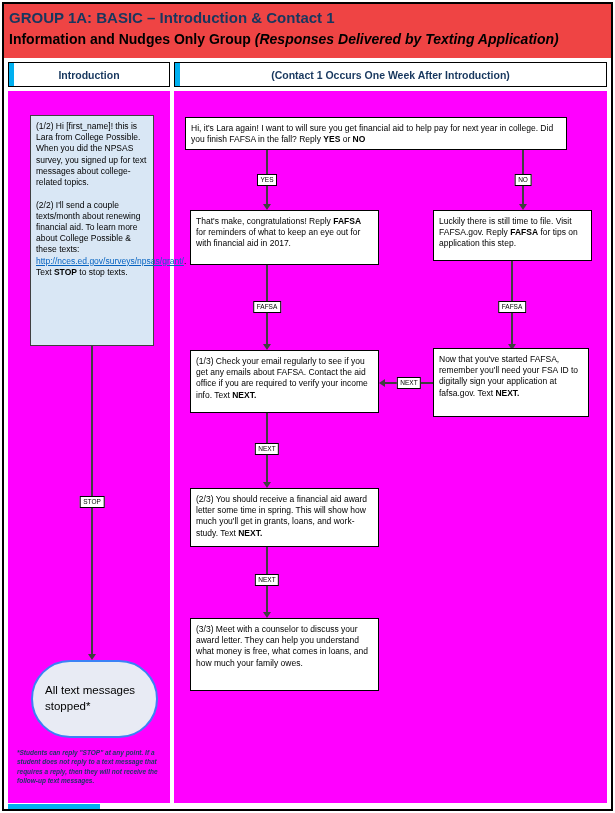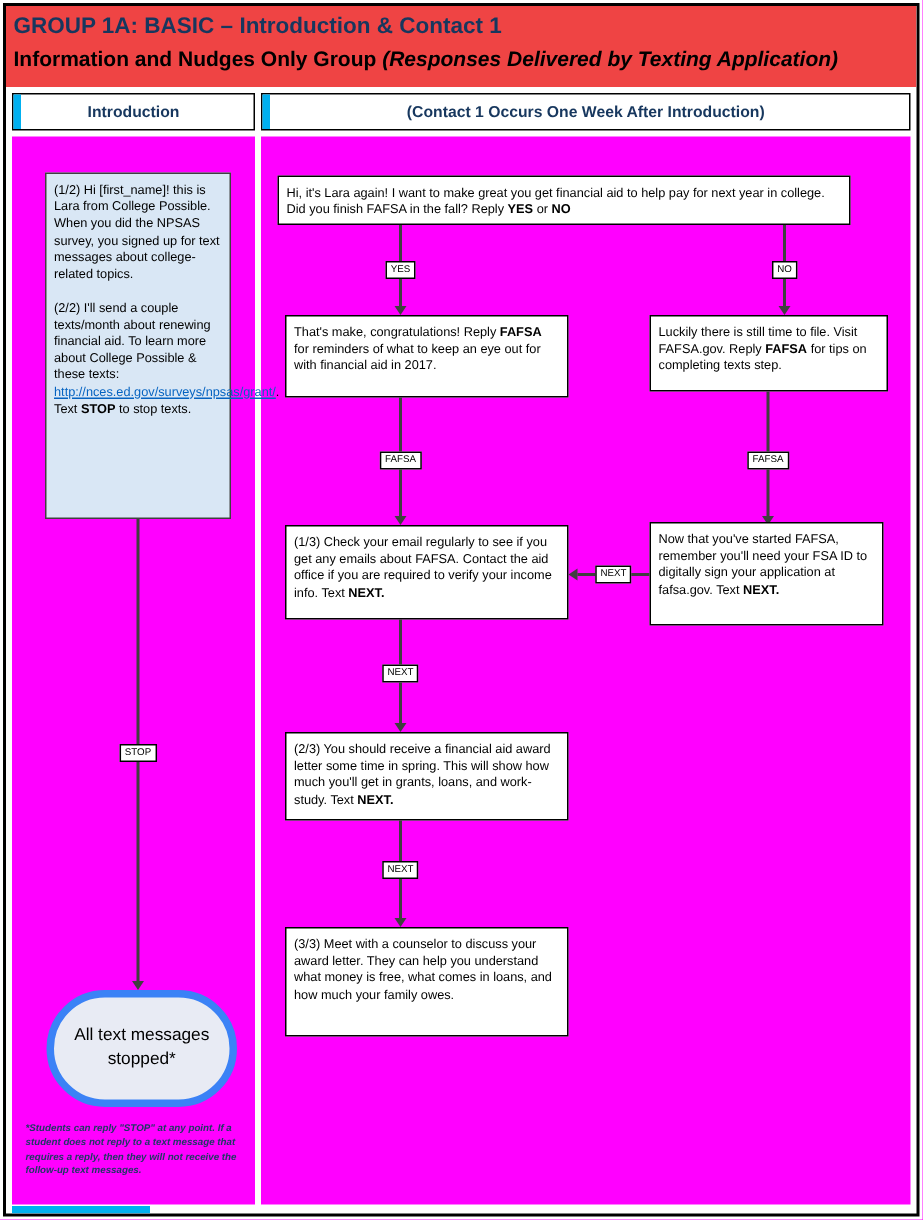--- a/index.html
+++ b/index.html
@@ -21,22 +21,22 @@
     font-size:10.5px;font-weight:bold;color:#17375E;
   }
   .stripe{position:absolute;left:0;top:0;bottom:0;width:5px;background:#00B0F0;}
   .panel{position:absolute;top:87px;height:712px;background:#FF00FF;}
   .box{
     position:absolute;background:#fff;border:1px solid #000;box-sizing:border-box;
     font-size:8.5px;line-height:1.32;padding:5px 5px;white-space:pre-wrap;
   }
   .intro-box{background:#d9e7f5;border-color:#404040;}
   .terminal{
-    position:absolute;background:#e8ebf4;border:5px solid #3b82f6;border-radius:39px;box-sizing:border-box;
-    display:flex;align-items:center;justify-content:center;text-align:center;
+    position:absolute;background:#e8ebf4;border:2px solid #3b82f6;border-radius:39px;box-sizing:border-box;
+    display:flex;align-items:center;justify-content:center;
     font-size:11.5px;line-height:1.35;padding:4px 12px;
   }
   .footnote{
     position:absolute;font-size:6.5px;font-style:italic;font-weight:bold;
     color:#1F3864;line-height:1.45;
   }
   .vline{position:absolute;width:2px;background:#3f3f3f;}
   .hline{position:absolute;height:2px;background:#3f3f3f;}
   .ah-down{position:absolute;width:0;height:0;border-left:4px solid transparent;border-right:4px solid transparent;border-top:6px solid #3f3f3f;}
   .ah-left{position:absolute;width:0;height:0;border-top:4px solid transparent;border-bottom:4px solid transparent;border-right:6px solid #3f3f3f;}
@@ -77,32 +77,32 @@
 </span><span>(2/2) I'll send a couple texts/month about renewing financial aid. To learn more about College Possible &amp; these texts: </span><span class="link">http://nces.ed.gov/surveys/npsas/grant/</span><span>. Text </span><span class="b">STOP</span><span> to stop texts.</span></div>
 
   <div class="vline" style="left:87px;top:342px;height:308px;"></div>
   <div class="ah-down" style="left:84px;top:650px;"></div>
   <div class="lbl" style="left:88px;top:492px;">STOP</div>
 
   <div class="terminal" style="left:27px;top:656px;width:127px;height:78px;">All text messages stopped*</div>
 
   <div class="footnote" style="left:13px;top:744px;width:150px;">*Students can reply "STOP" at any point. If a student does not reply to a text message that requires a reply, then they will not receive the follow-up text messages.</div>
 
-  <div class="box" style="left:181px;top:113px;width:382px;height:33px;"><span>Hi, it's Lara again! I want to make great you get financial aid to help pay for next year in college. Did you finish FAFSA in the fall? Reply </span><span class="b">YES</span><span> or </span><span class="b">NO</span></div>
+  <div class="box" style="left:181px;top:113px;width:382px;height:33px;"><span>Hi, it's Lara again! I want to will sure you get financial aid to help pay for next year in college. Did you finish FAFSA in the fall? Reply </span><span class="b">YES</span><span> or </span><span class="b">NO</span></div>
 
   <div class="vline" style="left:262px;top:146px;height:54px;"></div>
   <div class="ah-down" style="left:259px;top:200px;"></div>
   <div class="lbl" style="left:263px;top:170px;">YES</div>
 
   <div class="vline" style="left:518px;top:146px;height:54px;"></div>
   <div class="ah-down" style="left:515px;top:200px;"></div>
   <div class="lbl" style="left:519px;top:170px;">NO</div>
 
   <div class="box" style="left:186px;top:206px;width:189px;height:55px;"><span>That's make, congratulations! Reply </span><span class="b">FAFSA</span><span> for reminders of what to keep an eye out for with financial aid in 2017.</span></div>
-  <div class="box" style="left:429px;top:206px;width:159px;height:51px;"><span>Luckily there is still time to file. Visit FAFSA.gov. Reply </span><span class="b">FAFSA</span><span> for tips on completing texts step.</span></div>
+  <div class="box" style="left:429px;top:206px;width:159px;height:51px;"><span>Luckily there is still time to file. Visit FAFSA.gov. Reply </span><span class="b">FAFSA</span><span> for tips on application this step.</span></div>
 
   <div class="vline" style="left:262px;top:261px;height:79px;"></div>
   <div class="ah-down" style="left:259px;top:340px;"></div>
   <div class="lbl" style="left:263px;top:297px;">FAFSA</div>
 
   <div class="vline" style="left:507px;top:257px;height:83px;"></div>
   <div class="ah-down" style="left:504px;top:340px;"></div>
   <div class="lbl" style="left:508px;top:297px;">FAFSA</div>
 
   <div class="box" style="left:186px;top:346px;width:189px;height:63px;"><span>(1/3) Check your email regularly to see if you get any emails about FAFSA. Contact the aid office if you are required to verify your income info. Text </span><span class="b">NEXT.</span></div>

